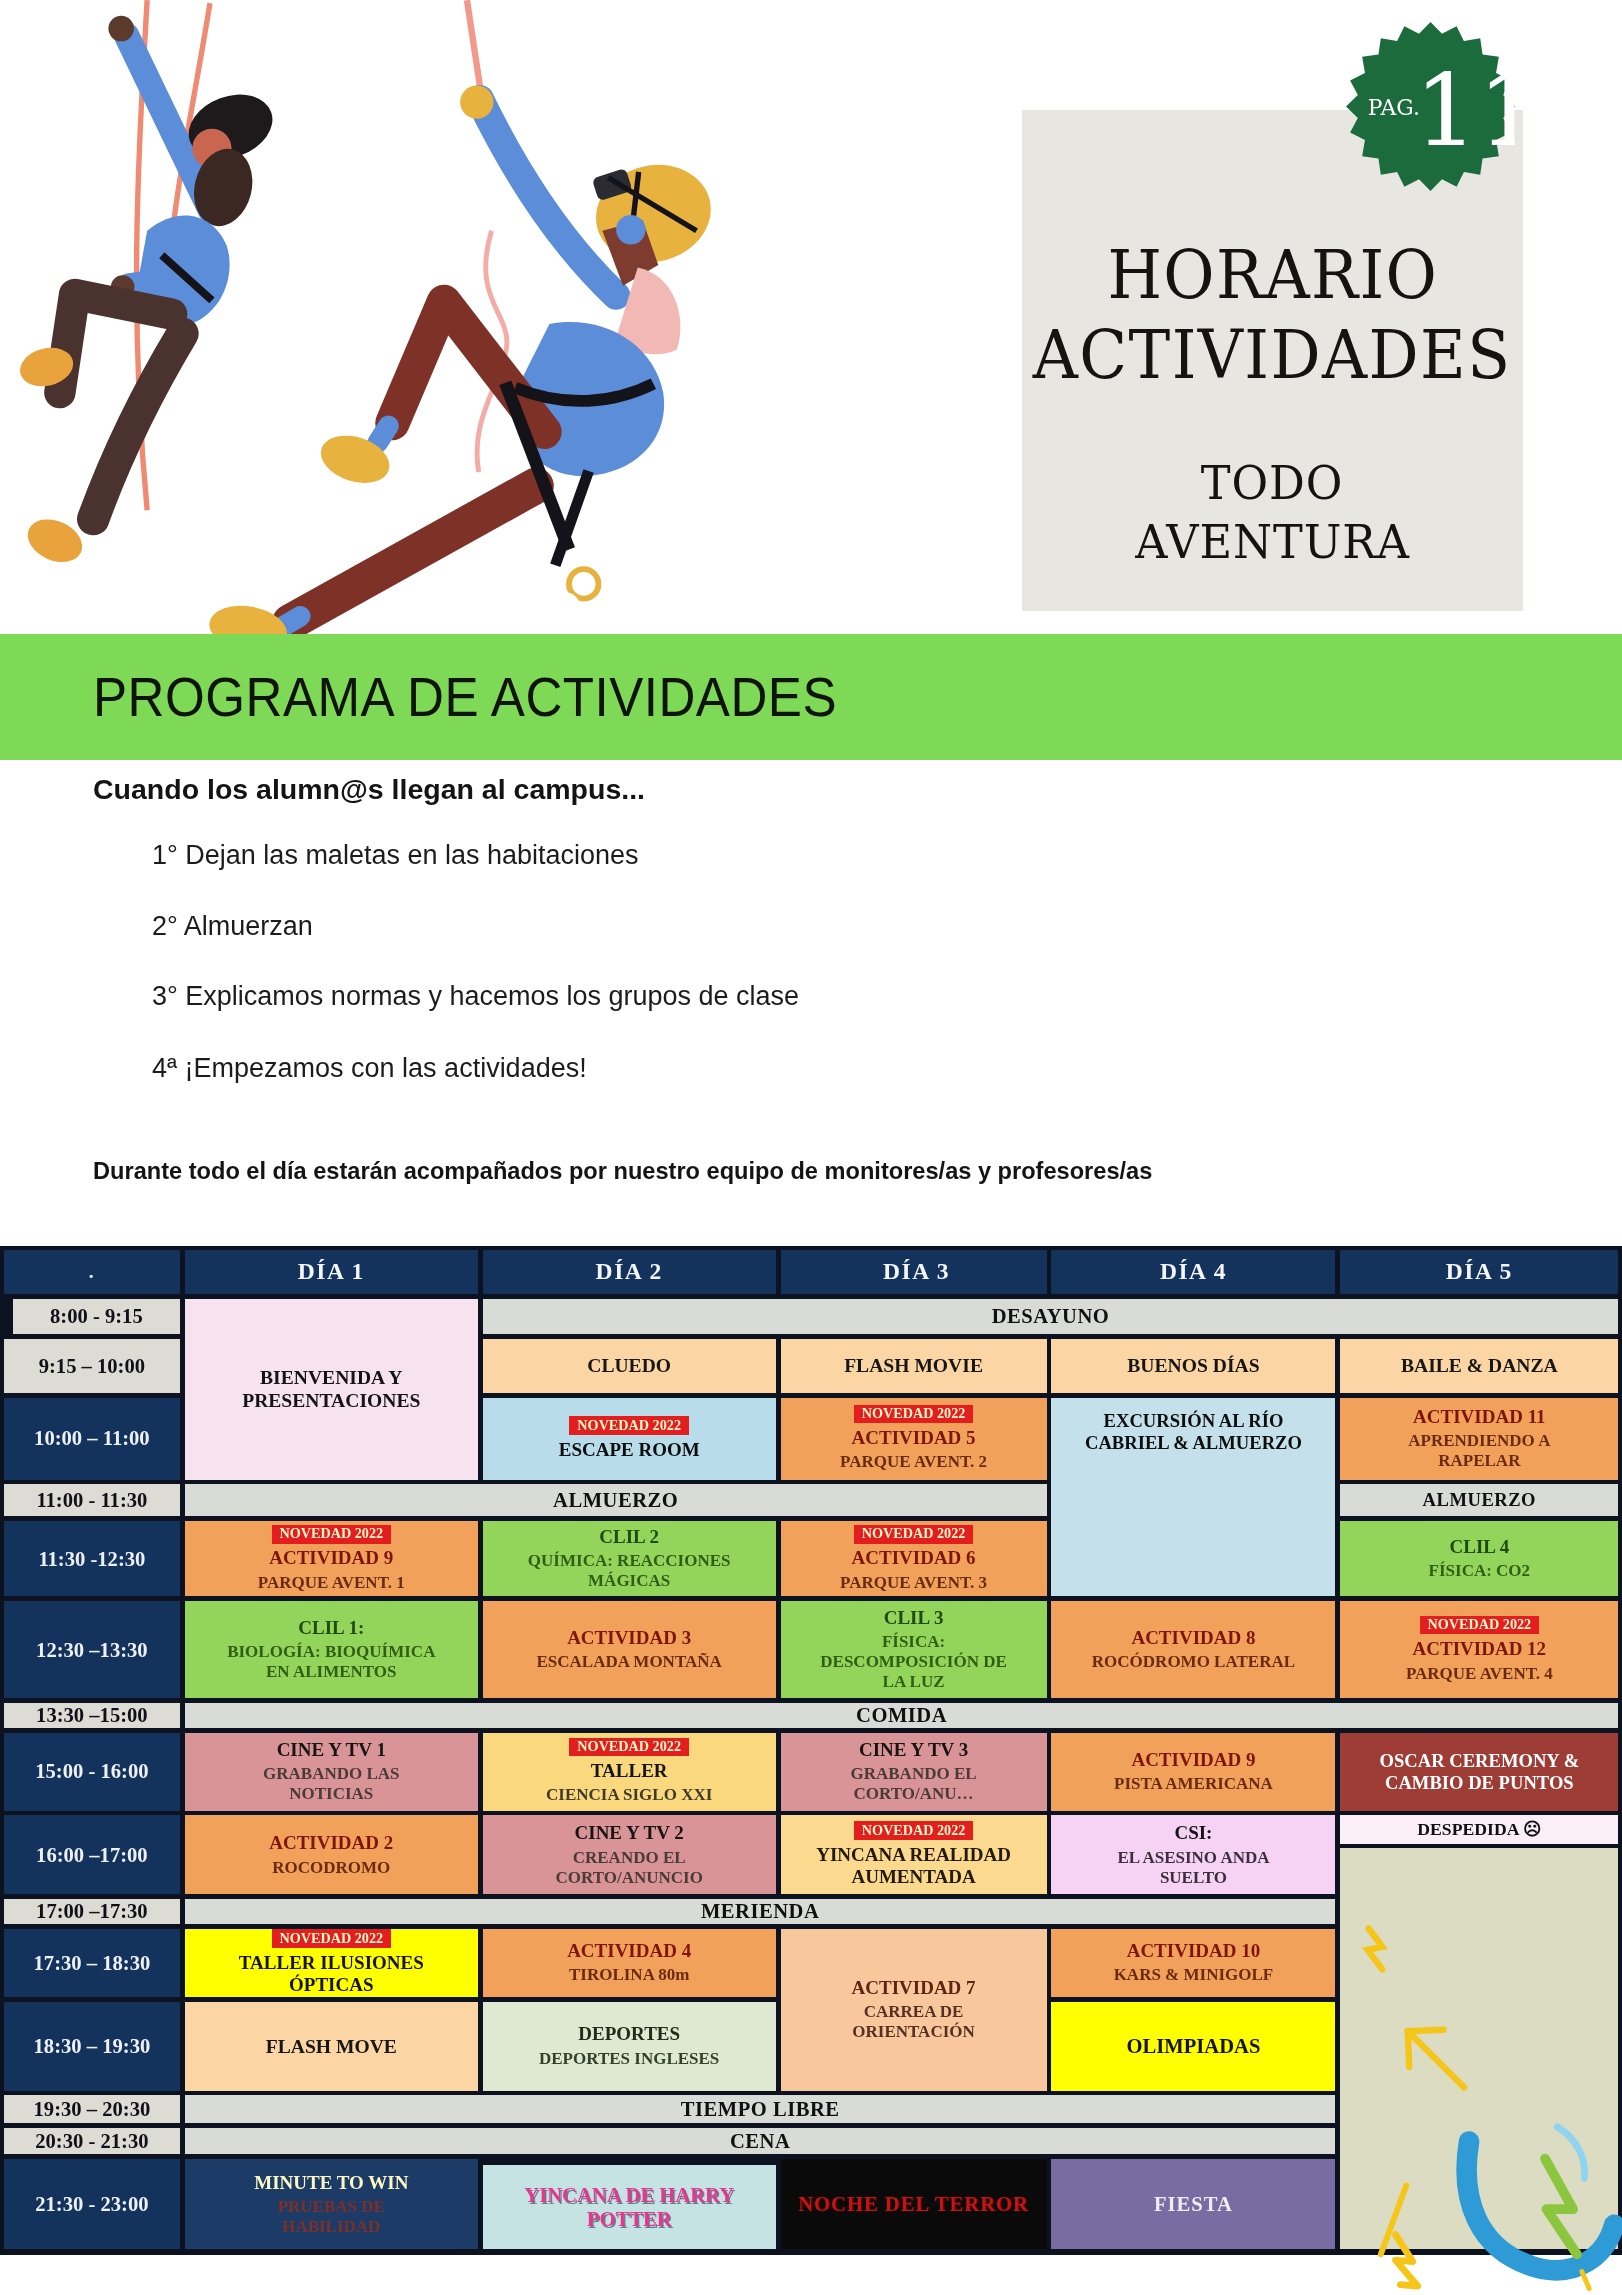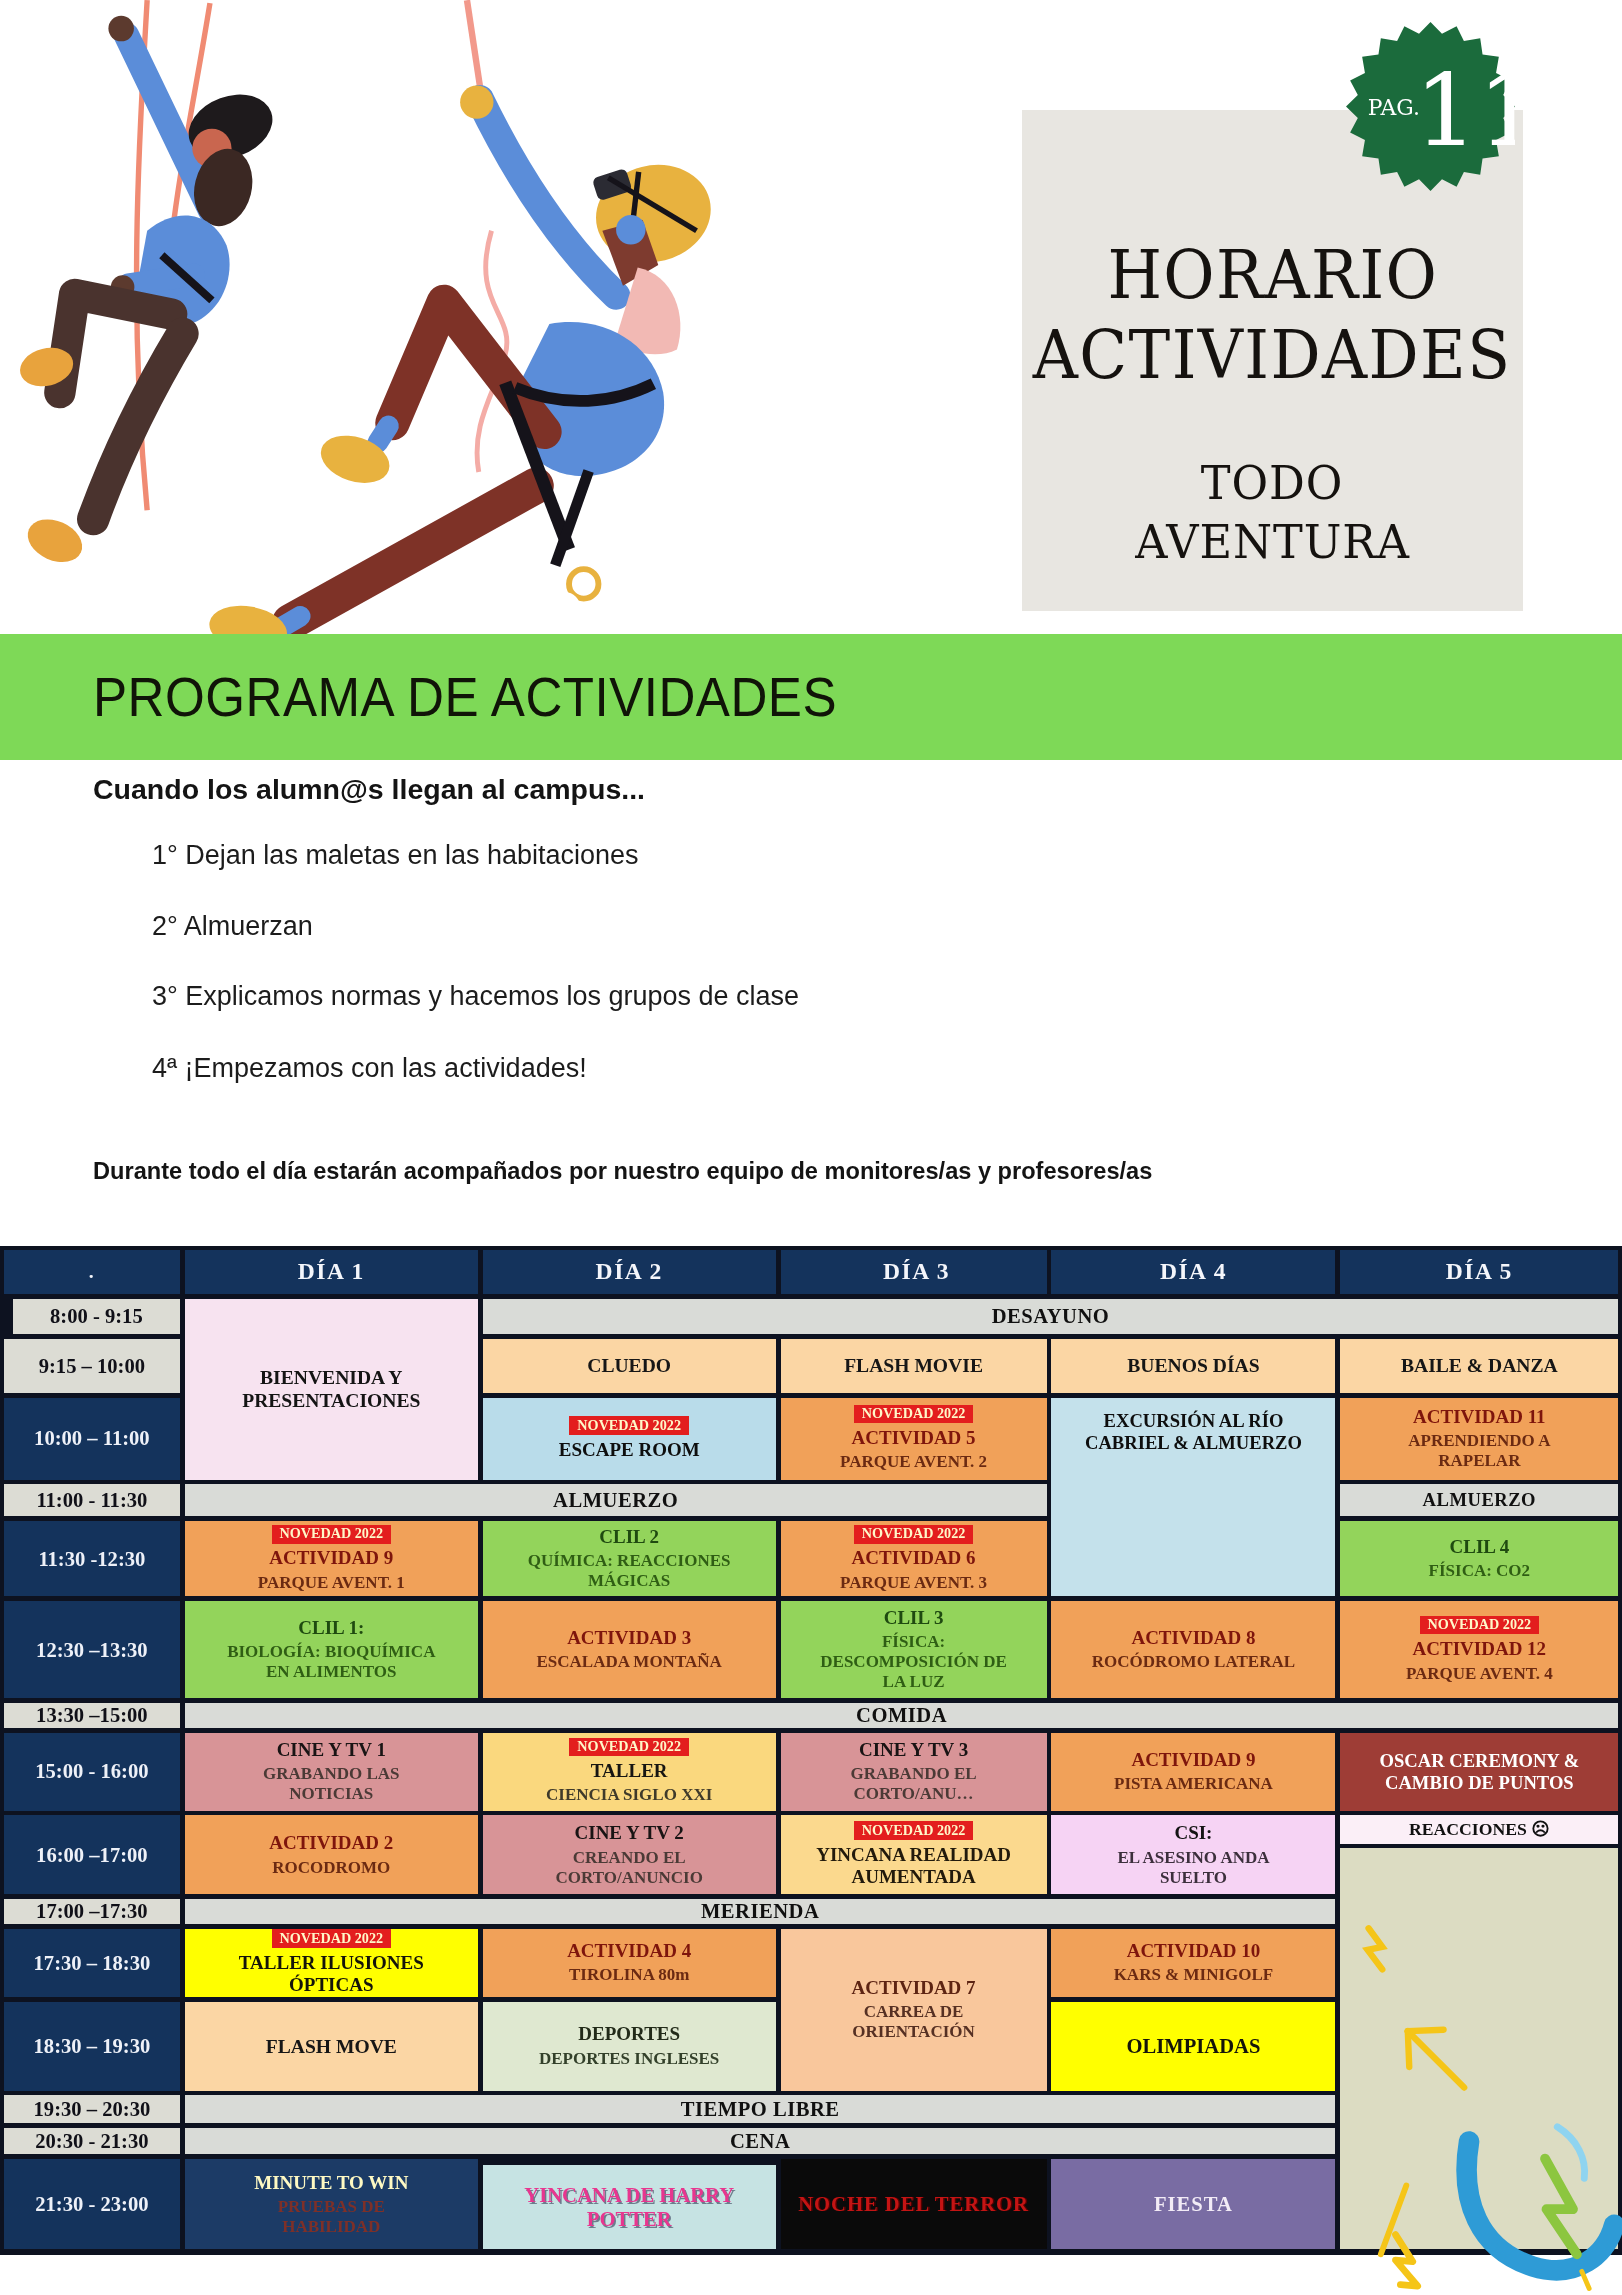--- a/index.html
+++ b/index.html
@@ -297,21 +297,21 @@
     <span class="nov">NOVEDAD 2022</span>
     <span class="tt">YINCANA REALIDAD
 AUMENTADA</span>
   </div>
   <div class="cell pinkpale" style="grid-area:10/5/11/6;">
     <span class="tt">CSI:</span>
     <span class="ss">EL ASESINO ANDA
 SUELTO</span>
   </div>
   <div class="d5block" style="grid-area:10/6/17/7;">
-    <div class="desp-strip">REACCIONES ☹</div>
+    <div class="desp-strip">DESPEDIDA ☹</div>
   </div>
 
   <div class="cell band" style="grid-area:11/2/12/6;">MERIENDA</div>
 
   <div class="cell brightyellow" style="grid-area:12/2/13/3;">
     <span class="nov">NOVEDAD 2022</span>
     <span class="tt">TALLER ILUSIONES
 ÓPTICAS</span>
   </div>
   <div class="cell orange" style="grid-area:12/3/13/4;">

